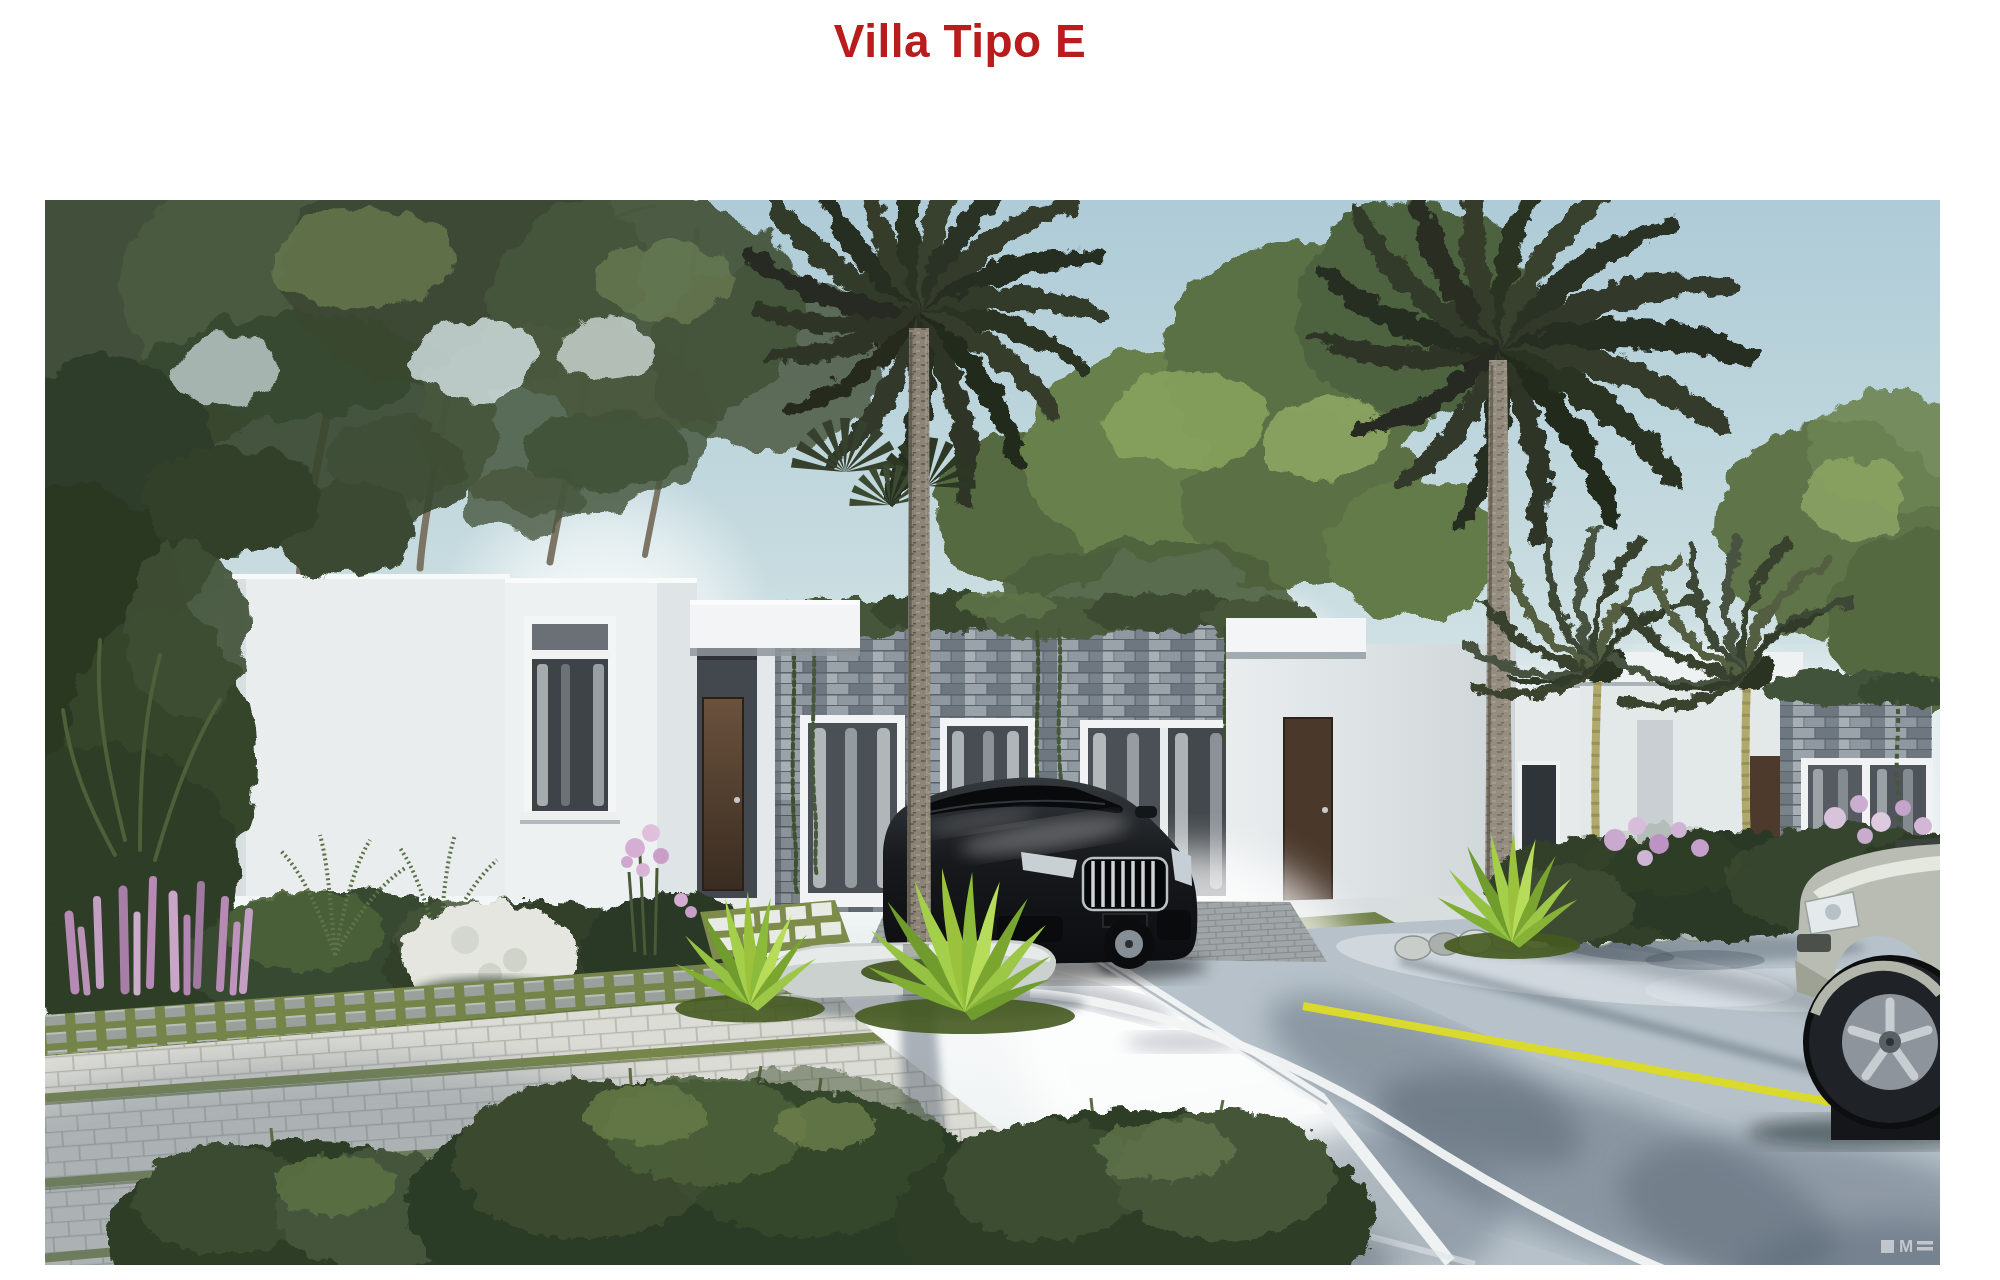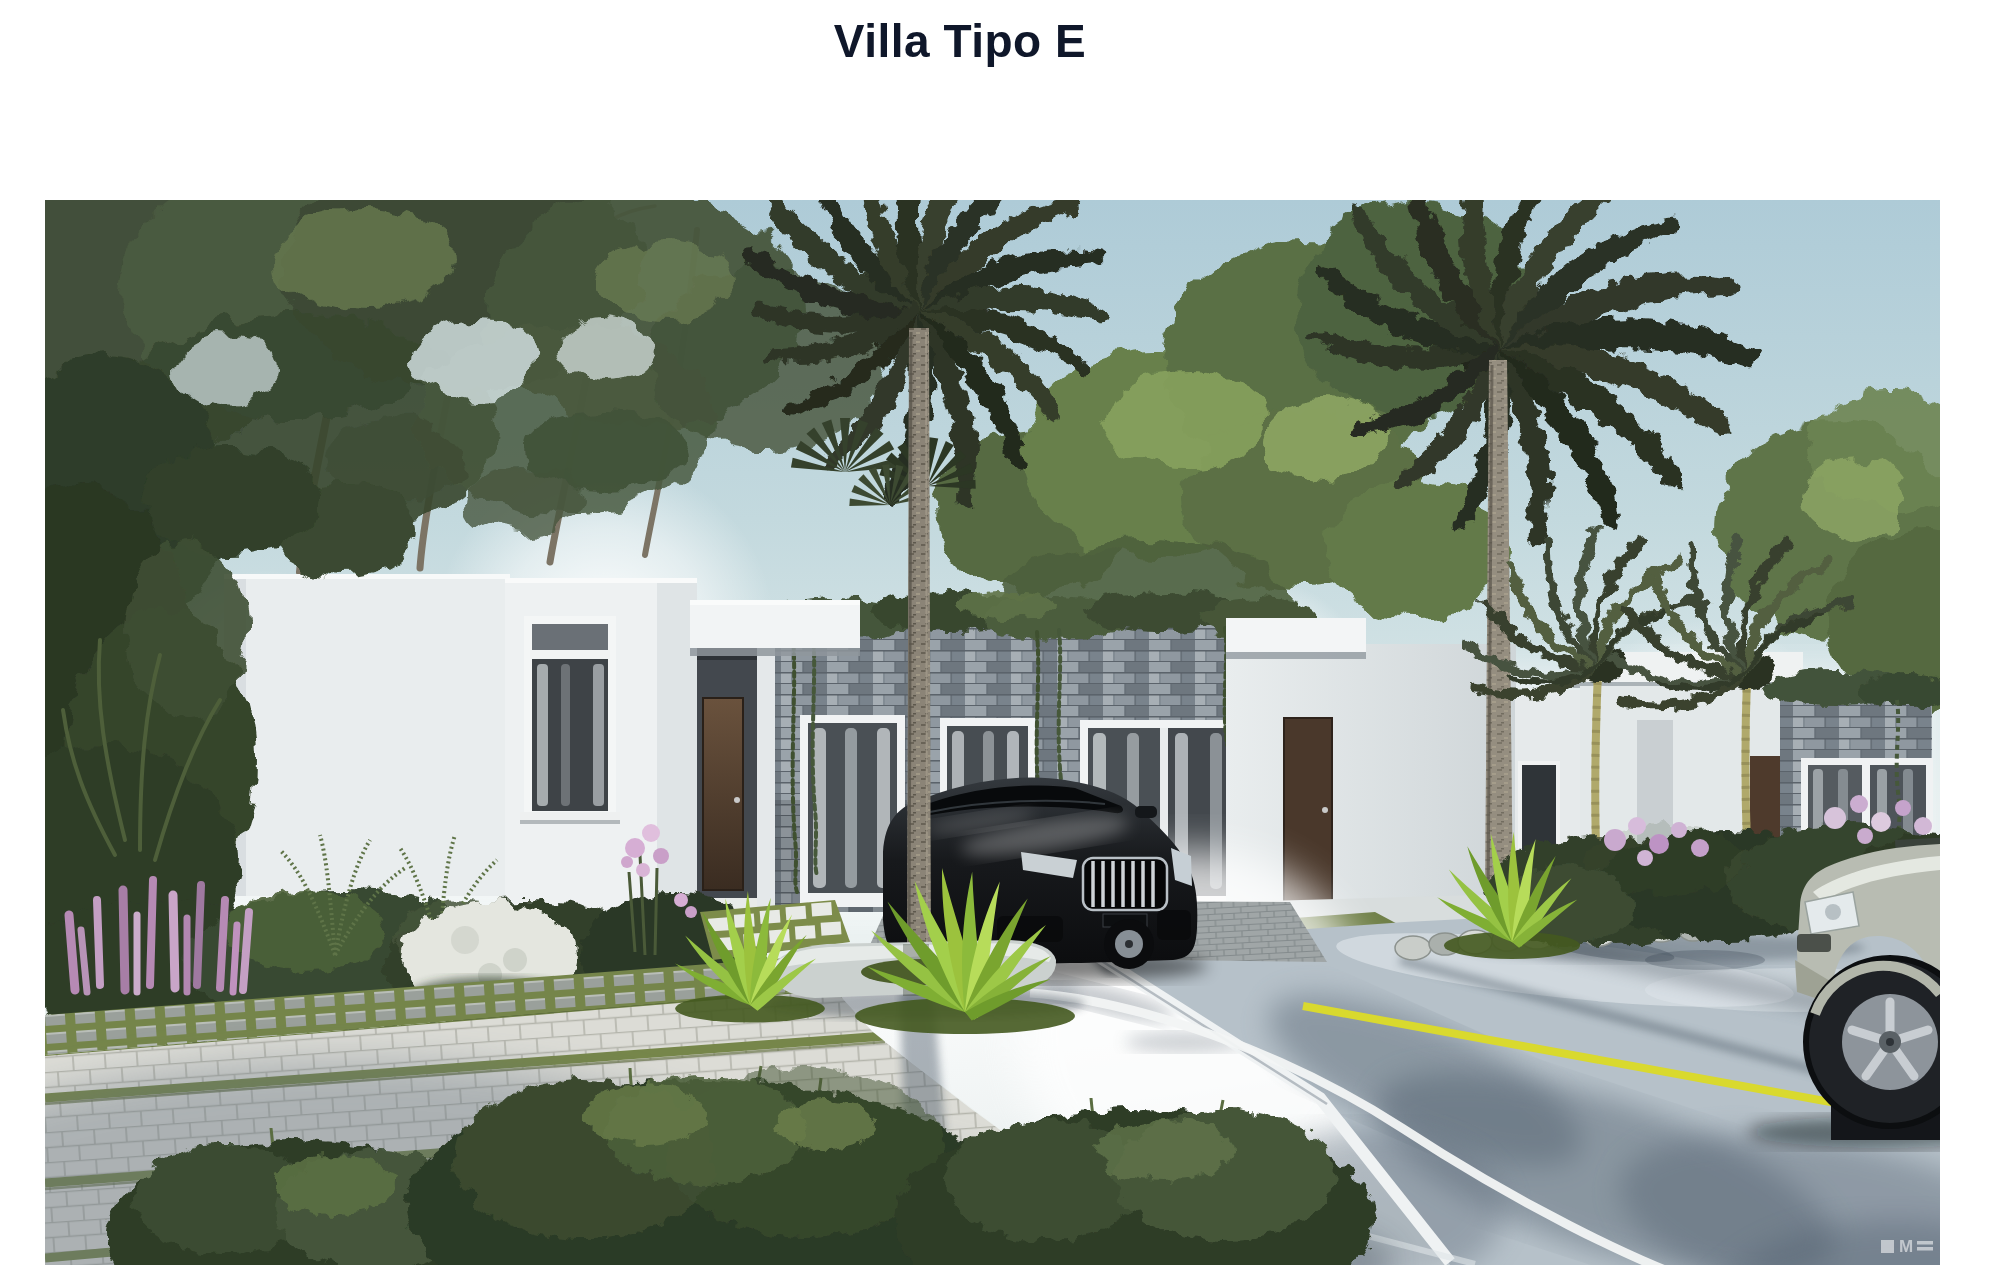--- a/index.html
+++ b/index.html
@@ -1,19 +1,19 @@
 <!DOCTYPE html>
 <html><head>
 <meta charset="utf-8">
 <style>
   html,body{margin:0;padding:0;background:#ffffff;width:2000px;height:1280px;overflow:hidden;
             font-family:"Liberation Sans", sans-serif;}
   .page{position:relative;width:2000px;height:1280px;background:#ffffff;}
   .page-title{position:absolute;left:0;top:14px;width:1920px;text-align:center;
-              font-size:46px;font-weight:bold;color:#0f172a;letter-spacing:.5px;}
+              font-size:46px;font-weight:bold;color:#b91c1c;letter-spacing:.5px;}
   .figure-wrap{position:absolute;left:45px;top:200px;width:1895px;height:1065px;overflow:hidden;}
   svg{display:block}
 </style>
 </head>
 <body>
 
 <div class="page">
 
   <div class="page-title">Villa Tipo E</div>
 

